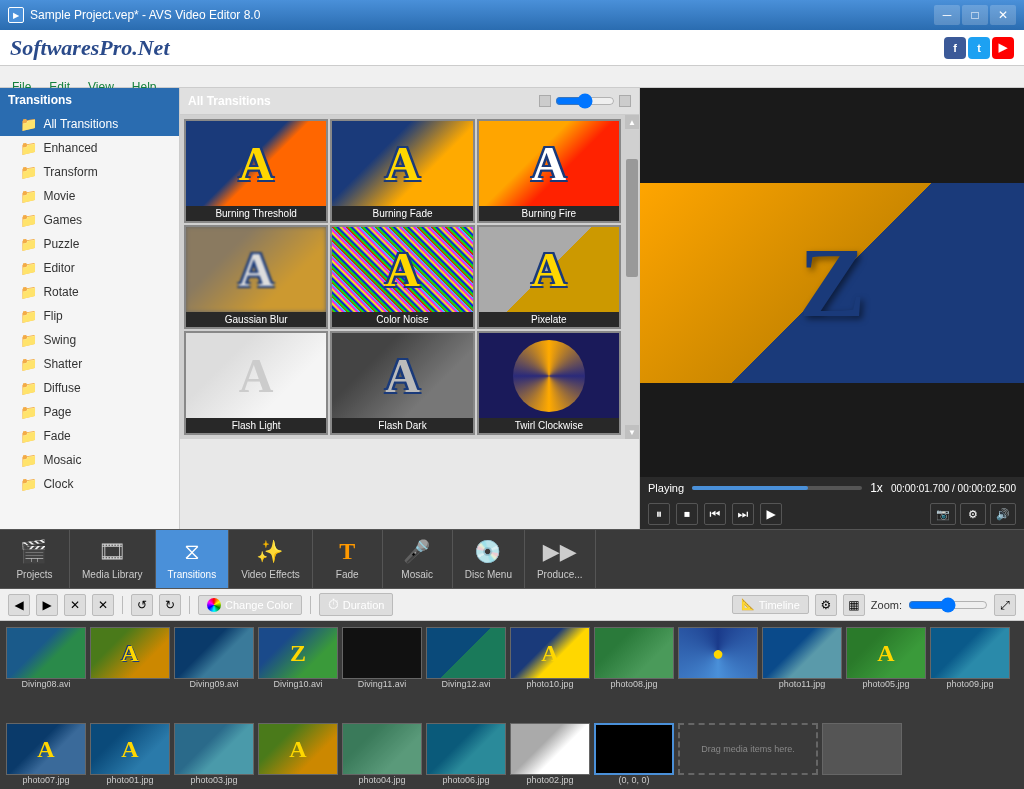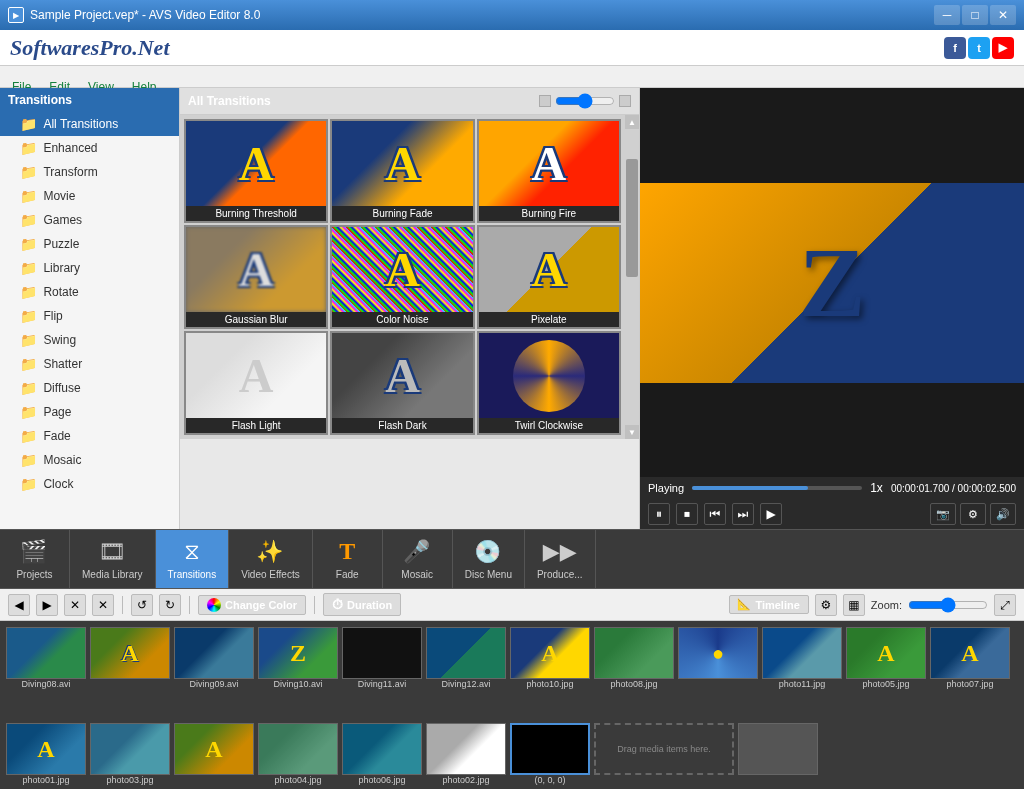--- a/index.html
+++ b/index.html
@@ -66,21 +66,21 @@
     .toolbar { height: 60px; background: #3a3a3a; display: flex; align-items: stretch; border-top: 1px solid #555; border-bottom: 1px solid #555; }
     .toolbar-btn { display: flex; flex-direction: column; align-items: center; justify-content: center; gap: 4px; padding: 6px 12px; cursor: pointer; color: #ccc; border-right: 1px solid #555; min-width: 70px; }
     .toolbar-btn.active { background: #4a90d9; color: #fff; }
     .toolbar-icon { font-size: 22px; }
     .toolbar-label { font-size: 10px; }
 
     
     .timeline-toolbar { height: 32px; background: #f0f0f0; display: flex; align-items: center; padding: 0 8px; gap: 6px; border-bottom: 1px solid #ccc; }
     .tl-btn { width: 22px; height: 22px; background: #ddd; border: 1px solid #bbb; cursor: pointer; display: flex; align-items: center; justify-content: center; font-size: 12px; border-radius: 2px; }
     .tl-sep { width: 1px; height: 18px; background: #bbb; margin: 0 2px; }
-    .tl-color-btn { display: flex; align-items: center; gap: 4px; padding: 2px 8px; background: #ddd; border: 1px solid #bbb; cursor: pointer; border-radius: 2px; font-size: 11px; font-weight: bold; }
+    .tl-color-btn { display: flex; align-items: center; gap: 4px; padding: 2px 8px; background: #ddd; border: 1px solid #bbb; cursor: pointer; border-radius: 2px; font-size: 11px; }
     .color-circle { width: 14px; height: 14px; border-radius: 50%; background: conic-gradient(red, yellow, green, cyan, blue, magenta, red); }
     .tl-right { margin-left: auto; display: flex; align-items: center; gap: 6px; }
     .zoom-label { font-size: 11px; color: #333; }
     .zoom-slider { width: 80px; }
 
     
     .media-library { height: 200px; background: #3a3a3a; overflow-y: auto; display: flex; flex-direction: column; }
     .media-grid { display: flex; flex-wrap: wrap; gap: 4px; padding: 6px; flex: 1; overflow-y: auto; }
     .media-item { display: flex; flex-direction: column; align-items: center; cursor: pointer; }
     .media-thumb { width: 80px; height: 52px; background: #555; border: 1px solid #666; display: flex; align-items: center; justify-content: center; overflow: hidden; position: relative; }
@@ -154,21 +154,21 @@
       <div class="transition-item">
         <span class="folder-icon">📁</span>
         <span>Games</span>
       </div>
       <div class="transition-item">
         <span class="folder-icon">📁</span>
         <span>Puzzle</span>
       </div>
       <div class="transition-item">
         <span class="folder-icon">📁</span>
-        <span>Library</span>
+        <span>Editor</span>
       </div>
       <div class="transition-item">
         <span class="folder-icon">📁</span>
         <span>Rotate</span>
       </div>
       <div class="transition-item">
         <span class="folder-icon">📁</span>
         <span>Flip</span>
       </div>
       <div class="transition-item">
@@ -447,20 +447,24 @@
       <div class="media-thumb" style="background:linear-gradient(135deg,#0a4a8a 40%,#5a9aaa 60%);"></div>
       <span class="media-label">photo11.jpg</span>
     </div>
     <div class="media-item">
       <div class="media-thumb" style="background:linear-gradient(135deg,#2a7a2a 30%,#3a9a3a 70%);">
         <span style="font-size:24px;font-weight:900;color:#ffd700;font-family:serif;">A</span>
       </div>
       <span class="media-label">photo05.jpg</span>
     </div>
     <div class="media-item">
+      <div class="media-thumb" style="background:linear-gradient(135deg,#0a5a8a 40%,#2a8aaa 60%);"></div>
+      <span class="media-label">photo09.jpg</span>
+    </div>
+    <div class="media-item">
       <div class="media-thumb" style="background:linear-gradient(135deg,#0a3a6a 40%,#3a6a9a 60%);">
         <span style="font-size:24px;font-weight:900;color:#ffd700;font-family:serif;">A</span>
       </div>
       <span class="media-label">photo07.jpg</span>
     </div>
     <div class="media-item">
       <div class="media-thumb" style="background:linear-gradient(135deg,#0a4a7a 30%,#2a7aaa 70%);">
         <span style="font-size:24px;font-weight:900;color:#ffd700;font-family:serif;">A</span>
       </div>
       <span class="media-label">photo01.jpg</span>

